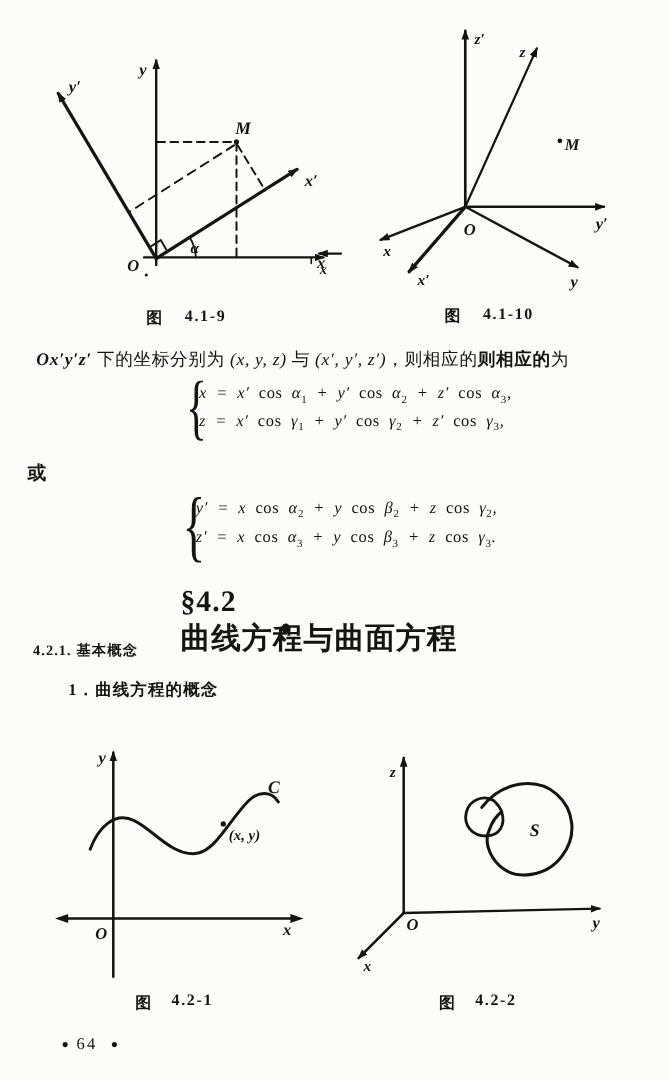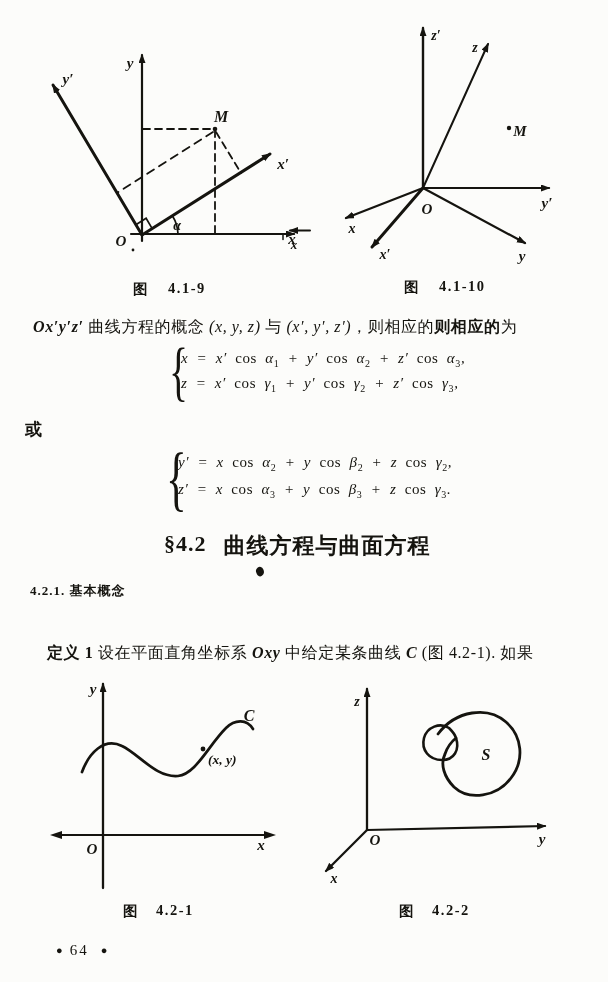--- a/index.html
+++ b/index.html
@@ -10,21 +10,21 @@
   .cjk{font-weight:500;letter-spacing:.6px;white-space:nowrap;font-size:16px;}
   .st-b{font-weight:800;}
   .st-m{font-style:italic;font-family:Liberation Serif, serif;}
   .math-line{font-style:italic;font-size:15px;letter-spacing:.6px;word-spacing:4px;white-space:nowrap;}
   .math-line .rm{font-style:normal;}
   .math-line sub{font-size:10px;font-style:normal;line-height:0;}
   .eq-block div{height:var(--lh);line-height:var(--lh);}
   .brace{font-weight:400;transform:scaleX(.6);transform-origin:left top;}
   .caption{display:flex;font-weight:700;font-size:14.5px;letter-spacing:.5px;}
   .caption .num{letter-spacing:1.5px;}
-  .heading{display:flex;font-weight:800;font-size:22px;}
+  .heading{display:flex;font-weight:800;font-size:27px;flex-direction:column;}
   .heading .num{letter-spacing:1px;margin-right:17px;}
   .heading .ttl{letter-spacing:1px;}
   .subhead{font-weight:800;font-size:13px;letter-spacing:1px;white-space:nowrap;}
   .listhead{font-weight:800;font-size:15px;letter-spacing:1px;white-space:nowrap;}
   .orword{font-weight:800;font-size:17px;}
   .footer{display:flex;align-items:center;}
   .footer .dot{font-size:11px;line-height:11px;}
   .footer .pnum{font-weight:400;font-size:15px;margin:0 12px 0 7px;letter-spacing:2px;}
   .inkmark{background:#15140f;border-radius:45% 55% 50% 50%;transform:rotate(-38deg) skewX(-12deg);}
   svg{position:absolute;overflow:visible;}
@@ -90,21 +90,21 @@
     <text x="11" y="237" font-size="13" text-anchor="middle">x</text>
     <circle cx="226" cy="116" r="2.2" fill="#15140f"></circle>
     <text x="237" y="124" font-size="15" text-anchor="middle">M</text>
     <text x="144" y="202" font-size="15" text-anchor="middle">O</text>
   </svg>
   <div class="abs caption" style="left:404px;top:278px;gap:20px">
     <span>图</span>
     <span class="num">4.1-10</span>
   </div>
 
-  <div class="abs cjk" style="left:33px;top:317px"><span class="st-m st-b">Ox′y′z′</span><span> 曲线方程的概念 </span><span class="st-m">(x, y, z)</span><span> 与 </span><span class="st-m">(x′, y′, z′)</span><span>，则相应的</span><span class="st-b">则相应的</span><span>为</span></div>
+  <div class="abs cjk" style="left:33px;top:317px"><span class="st-m st-b">Ox′y′z′</span><span> 下的坐标分别为 </span><span class="st-m">(x, y, z)</span><span> 与 </span><span class="st-m">(x′, y′, z′)</span><span>，则相应的</span><span class="st-b">则相应的</span><span>为</span></div>
 
   <div class="abs brace" style="left:169px;top:338px;font-size:66px;line-height:66px">{</div>
   <div class="abs eq-block" style="left:181px;top:346px;--lh:25px">
     <div class="math-line">x = x′ <span class="rm">cos</span> α<sub>1</sub> + y′ <span class="rm">cos</span> α<sub>2</sub> + z′ <span class="rm">cos</span> α<sub>3</sub>,</div>
     <div class="math-line">z = x′ <span class="rm">cos</span> γ<sub>1</sub> + y′ <span class="rm">cos</span> γ<sub>2</sub> + z′ <span class="rm">cos</span> γ<sub>3</sub>,</div>
   </div>
 
   <div class="abs orword" style="left:25px;top:418px">或</div>
 
   <div class="abs brace" style="left:166px;top:442px;font-size:72px;line-height:72px">{</div>
@@ -113,21 +113,21 @@
     <div class="math-line">z′ = x <span class="rm">cos</span> α<sub>3</sub> + y <span class="rm">cos</span> β<sub>3</sub> + z <span class="rm">cos</span> γ<sub>3</sub>.</div>
   </div>
 
   <div class="abs heading" style="left:164px;top:531px">
     <span class="num">§4.2</span>
     <span class="ttl">曲线方程与曲面方程</span>
   </div>
   <div class="abs inkmark" style="left:256px;top:567px;width:8px;height:9px"></div>
 
   <div class="abs subhead" style="left:30px;top:582px">4.2.1. 基本概念</div>
-  <div class="abs cjk" style="left:47px;top:643px"><span class="st-b">定义 1</span><span>  设在平面直角坐标系 </span><span class="st-m st-b">Oxy</span><span> 中给定某条曲线 </span><span class="st-m st-b">C</span><span> (图 4.2-1). 如果</span></div>
+  <div class="abs listhead" style="left:62px;top:618px">1．曲线方程的概念</div>
 
   <svg style="left:32px;top:676px" width="255" height="218" viewBox="0 0 255 218">
     <defs>
       <marker id="ar3" markerUnits="userSpaceOnUse" markerWidth="10" markerHeight="8" refX="8" refY="3.5" orient="auto">
         <path d="M0,0 L9.5,3.5 L0,7 Z" fill="#15140f"></path>
       </marker>
     </defs>
     <line class="st" x1="71" y1="212" x2="71" y2="8" stroke-width="2.3" marker-end="url(#ar3)"></line>
     <text x="61" y="18" font-size="15" text-anchor="middle">y</text>
     <line class="st" x1="26" y1="159" x2="236" y2="159" stroke-width="2.2"></line>

